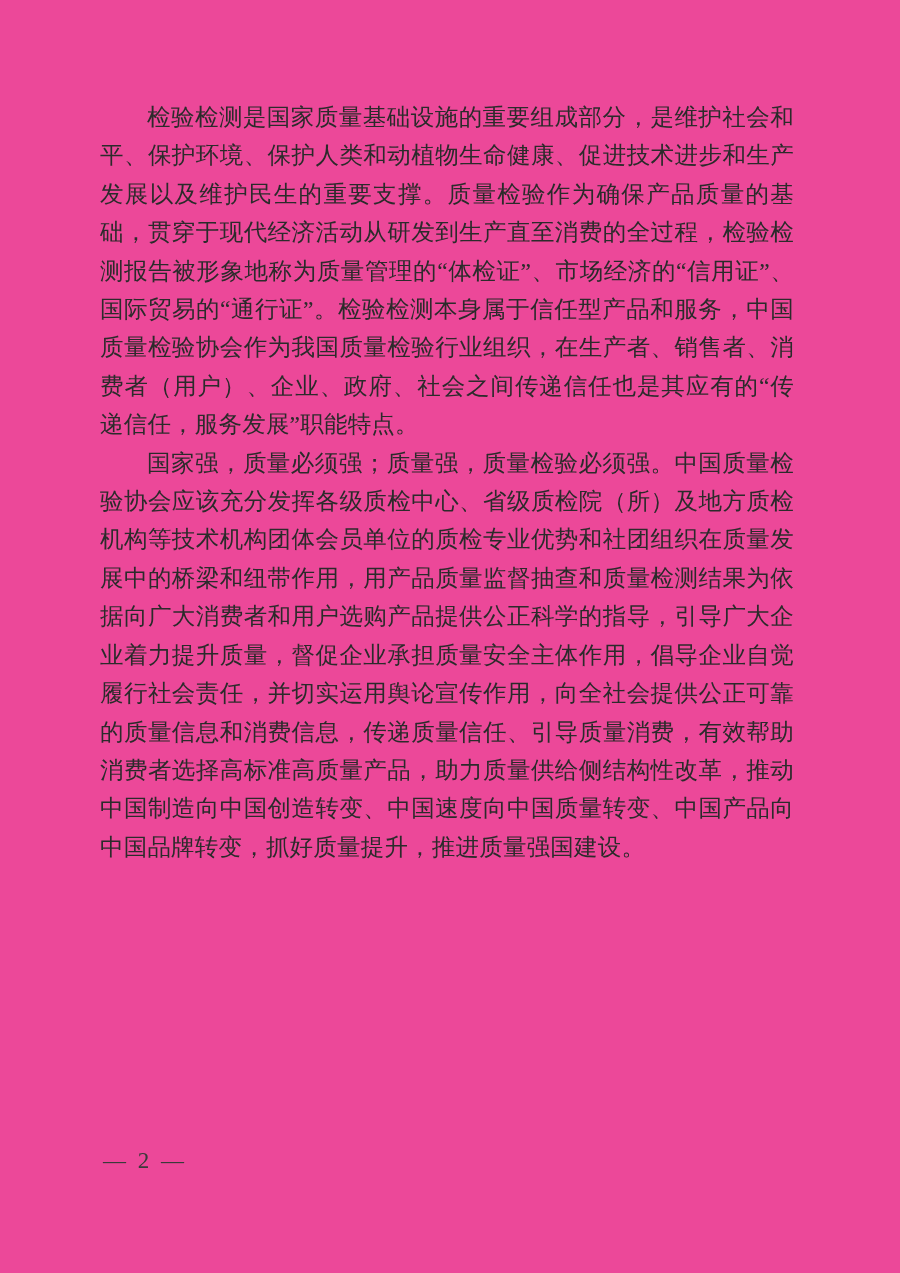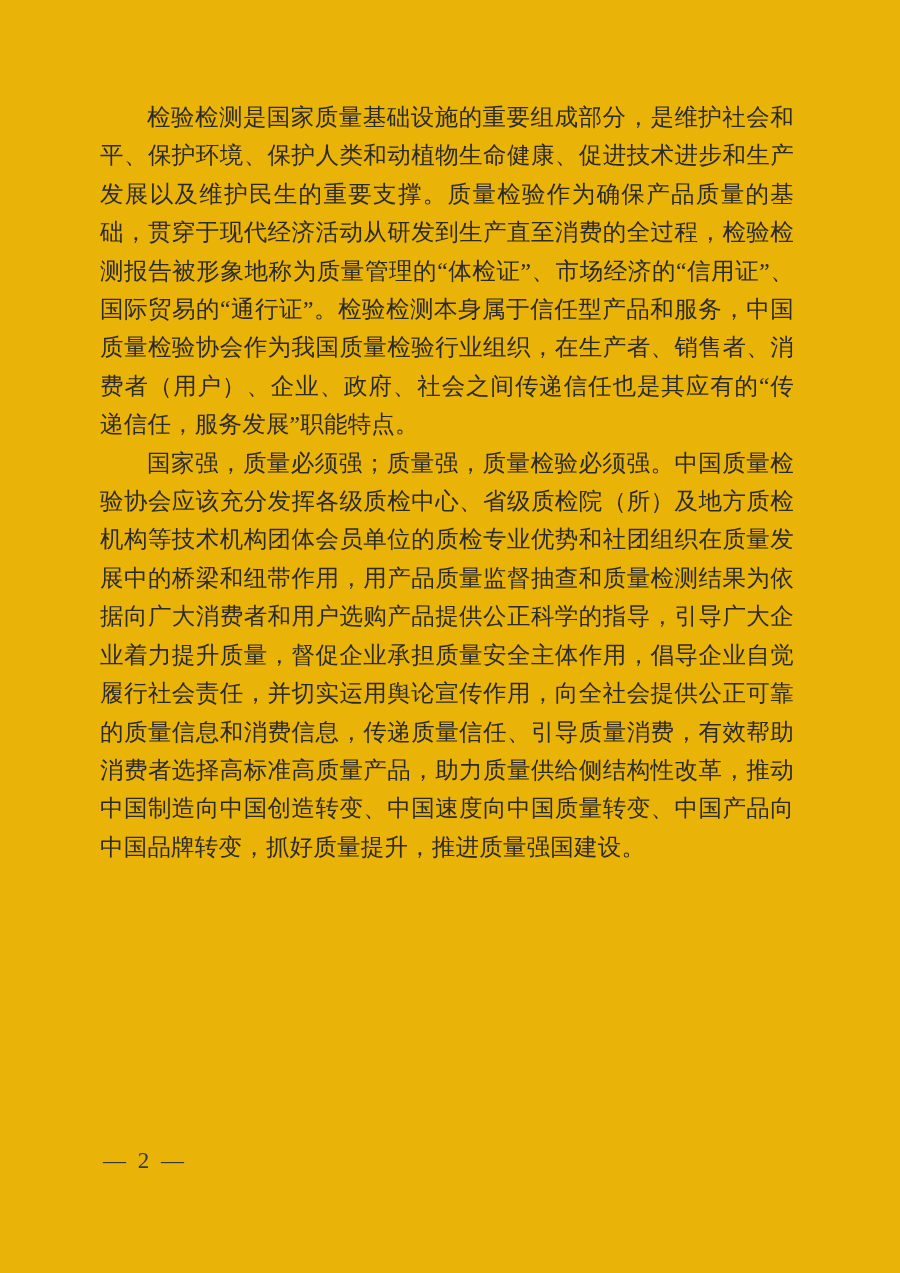--- a/index.html
+++ b/index.html
@@ -4,21 +4,21 @@
 <style>
   html, body {
     margin: 0;
     padding: 0;
     background: #ffffff;
   }
   .page {
     position: relative;
     width: 900px;
     height: 1273px;
-    background: #eab308;
+    background: #ec4899;
     overflow: hidden;
     font-family: "Liberation Serif", serif;
   }
   .text-block {
     position: absolute;
     left: 100px;
     top: 98px;
     width: 694px;
     font-size: 23.5px;
     line-height: 38.4px;

